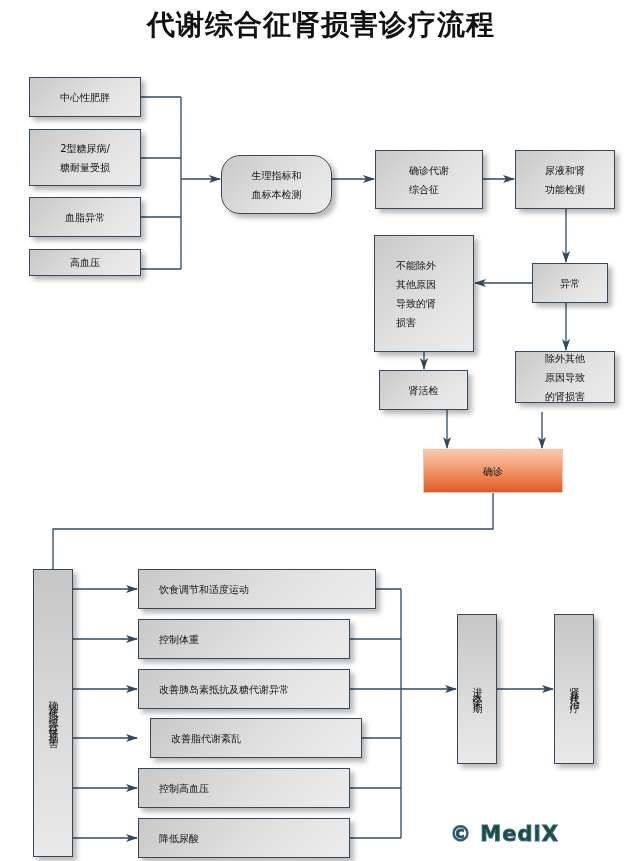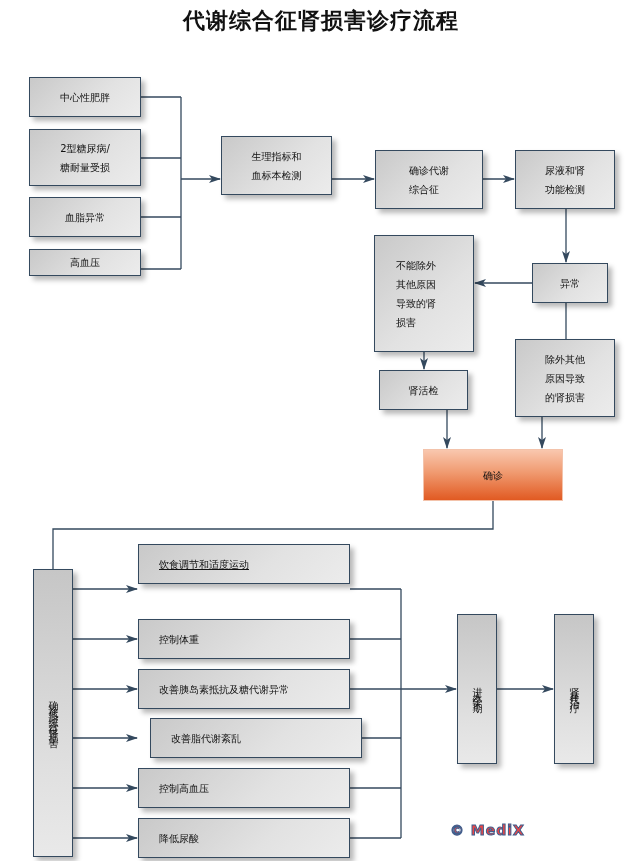--- a/index.html
+++ b/index.html
@@ -1,36 +1,36 @@
 <!DOCTYPE html>
 <html><head>
 <meta charset="utf-8">
 <style>
   html, body { margin: 0; padding: 0; background: #ffffff; }
   body { width: 642px; height: 861px; position: relative; overflow: hidden;
          font-family: "DejaVu Sans", "Liberation Sans", sans-serif; color: #111; }
   .title { position: absolute; left: 0; top: 6px; width: 642px; text-align: center;
            font-family: "DejaVu Serif", "Liberation Serif", serif; font-weight: bold;
-           font-size: 22px; letter-spacing: 1px; color: #111; }
+           font-size: 28px; letter-spacing: 1px; color: #111; }
   svg.wires { position: absolute; left: 0; top: 0; width: 642px; height: 861px; }
   .box { position: absolute; box-sizing: border-box; border: 1.5px solid #34495e;
          background: linear-gradient(135deg, #c9c9c9 0%, #e2e2e2 60%, #ececec 100%);
          box-shadow: 4px 4px 5px rgba(0,0,0,0.28);
          font-size: 10px; line-height: 19px; display: flex; align-items: center;
          justify-content: center; text-align: center; white-space: pre-line; }
   .box.left { justify-content: flex-start; text-align: left; padding-left: 20px; }
   .box.vert { writing-mode: vertical-rl; text-orientation: upright; letter-spacing: 4px;
               line-height: 18px; }
   .box.vert.top { background: linear-gradient(180deg, #c6c6c6 0%, #e0e0e0 70%, #e9e9e9 100%); }
   .box.hl { border: 1px solid #f3c3ab;
             background: linear-gradient(180deg, #f9c7ae 0%, #f09a70 45%, #e15a22 100%);
             box-shadow: none; }
-  .watermark { position: absolute; left: 450px; top: 822px; font-size: 14px; font-weight: bold;
+  .watermark { position: absolute; left: 450px; top: 822px; font-size: 21px; font-weight: bold;
                font-family: "DejaVu Sans", "Liberation Sans", sans-serif;
-               color: #ef4444; -webkit-text-stroke: 1px #3e5f8e; letter-spacing: 1px; }
+               color: #14532d; -webkit-text-stroke: 1px #3e5f8e; letter-spacing: 1px; }
 </style>
 </head>
 <body>
 
 <div class="title">代谢综合征肾损害诊疗流程</div>
 
 <svg class="wires" viewBox="0 0 642 861">
   <defs>
     <marker id="ah" markerWidth="12" markerHeight="10" refX="11" refY="5" orient="auto" markerUnits="userSpaceOnUse">
       <path d="M0,1 L12,5 L0,9 L3,5 Z" fill="#34495e"></path>
@@ -72,40 +72,40 @@
     <path d="M497,689 H553" marker-end="url(#ah)"></path>
   </g>
 </svg>
 
 <div class="box" style="left:29px;top:77px;width:112px;height:40px;">中心性肥胖</div>
 <div class="box" style="left:29px;top:129px;width:112px;height:57px;">2型糖尿病/
 糖耐量受损</div>
 <div class="box" style="left:29px;top:197px;width:112px;height:40px;">血脂异常</div>
 <div class="box" style="left:29px;top:249px;width:112px;height:27px;">高血压</div>
 
-<div class="box" style="left:221px;top:136px;width:111px;height:59px;">生理指标和
+<div class="box" style="left:221px;top:155px;width:111px;height:59px;border-radius:19px;">生理指标和
 血标本检测</div>
 <div class="box" style="left:375px;top:150px;width:108px;height:59px;text-align:left;">确诊代谢
 综合征</div>
 <div class="box" style="left:515px;top:150px;width:100px;height:59px;">尿液和肾
 功能检测</div>
 <div class="box" style="left:532px;top:263px;width:76px;height:40px;">异常</div>
 <div class="box" style="left:374px;top:235px;width:100px;height:117px;justify-content:flex-start;text-align:left;padding-left:21px;">不能除外
 其他原因
 导致的肾
 损害</div>
 <div class="box" style="left:379px;top:370px;width:89px;height:40px;">肾活检</div>
-<div class="box" style="left:515px;top:339px;width:100px;height:78px;">除外其他
+<div class="box" style="left:515px;top:351px;width:100px;height:52px;">除外其他
 原因导致
 的肾损害</div>
-<div class="box hl" style="left:423px;top:449px;width:140px;height:52px;">确诊</div>
+<div class="box hl" style="left:423px;top:449px;width:140px;height:44px;">确诊</div>
 
 <div class="box vert top" style="left:33px;top:569px;width:40px;height:288px;">确诊代谢综合征肾损害</div>
 
-<div class="box left" style="left:138px;top:544px;width:212px;height:40px;text-decoration:underline;">饮食调节和适度运动</div>
+<div class="box left" style="left:138px;top:569px;width:238px;height:40px;">饮食调节和适度运动</div>
 <div class="box left" style="left:138px;top:619px;width:212px;height:40px;">控制体重</div>
 <div class="box left" style="left:138px;top:669px;width:212px;height:40px;">改善胰岛素抵抗及糖代谢异常</div>
 <div class="box left" style="left:150px;top:718px;width:212px;height:40px;">改善脂代谢紊乱</div>
 <div class="box left" style="left:138px;top:768px;width:212px;height:40px;">控制高血压</div>
 <div class="box left" style="left:138px;top:818px;width:212px;height:40px;">降低尿酸</div>
 
 <div class="box vert top" style="left:457px;top:614px;width:40px;height:150px;">进入终末期</div>
 <div class="box vert top" style="left:554px;top:614px;width:40px;height:150px;">肾替代治疗</div>
 
 <div class="watermark">© MediX</div>

